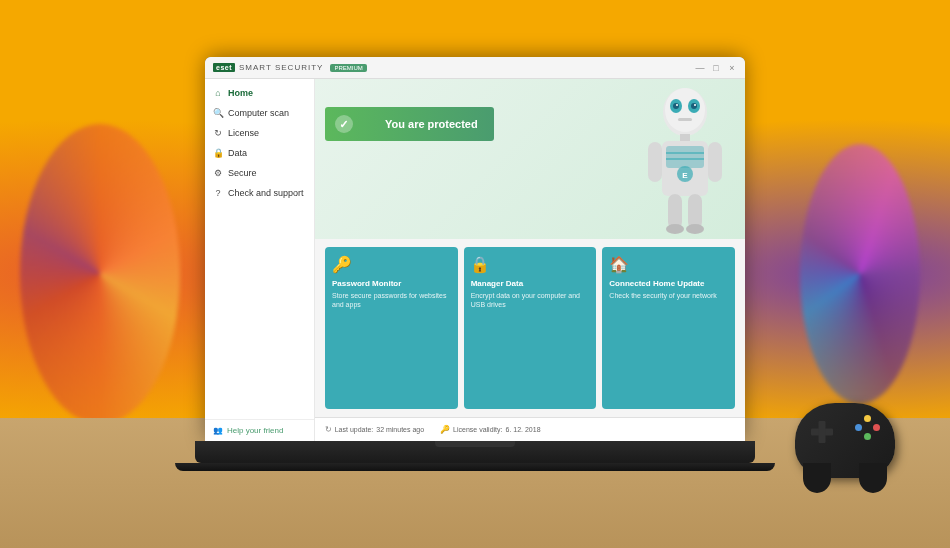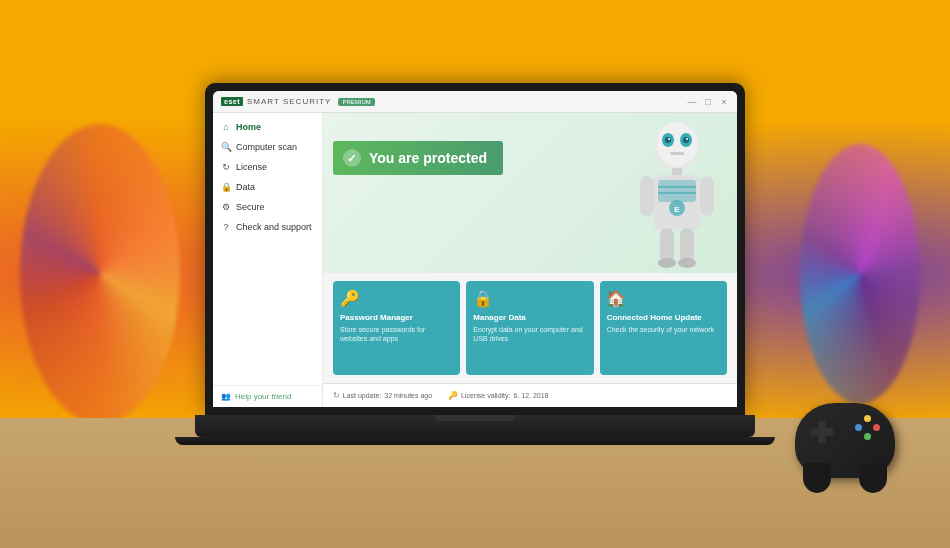--- a/index.html
+++ b/index.html
@@ -41,24 +41,24 @@
       z-index: 10;
       display: flex;
       flex-direction: column;
       align-items: center;
       margin-bottom: 20px;
     }
 
     
     .laptop-lid {
       width: 540px;
-      height: 332px;
+      height: 384px;
       background: #1a1a1a;
       border-radius: 10px 10px 0 0;
-      padding: 8px;
+      padding: 0;
       position: relative;
       box-shadow: 0 -2px 20px rgba(0,0,0,0.4);
     }
 
     .laptop-bezel {
       width: 100%;
       height: 100%;
       background: #111;
       border-radius: 6px 6px 0 0;
       overflow: hidden;
@@ -235,23 +235,24 @@
       border-radius: 50%;
       display: flex;
       align-items: center;
       justify-content: center;
       font-size: 11px;
       color: white;
       font-weight: bold;
     }
 
     .protected-text {
-      font-size: 14px;
+      font-size: 11px;
       font-weight: 600;
       color: white;
+      margin-left: 24px;
     }
 
     
     .robot-figure {
       position: absolute;
       right: 10px;
       top: -5px;
       width: 100px;
       height: 165px;
       display: flex;
@@ -580,21 +581,21 @@
 
                   <circle cx="45" cy="90" r="8" fill="#3aabb5" opacity="0.7"></circle>
                   <text x="45" y="94" text-anchor="middle" fill="white" font-size="8" font-weight="bold">E</text>
                 </svg>
               </div>
             </div>
 
             <div class="features-section">
               <div class="feature-card">
                 <div class="feature-icon">🔑</div>
-                <div class="feature-title">Password Manager</div>
+                <div class="feature-title">Password Monitor</div>
                 <div class="feature-desc">Store secure passwords for websites and apps</div>
               </div>
               <div class="feature-card">
                 <div class="feature-icon">🔒</div>
                 <div class="feature-title">Manager Data</div>
                 <div class="feature-desc">Encrypt data on your computer and USB drives</div>
               </div>
               <div class="feature-card">
                 <div class="feature-icon">🏠</div>
                 <div class="feature-title">Connected Home Update</div>

